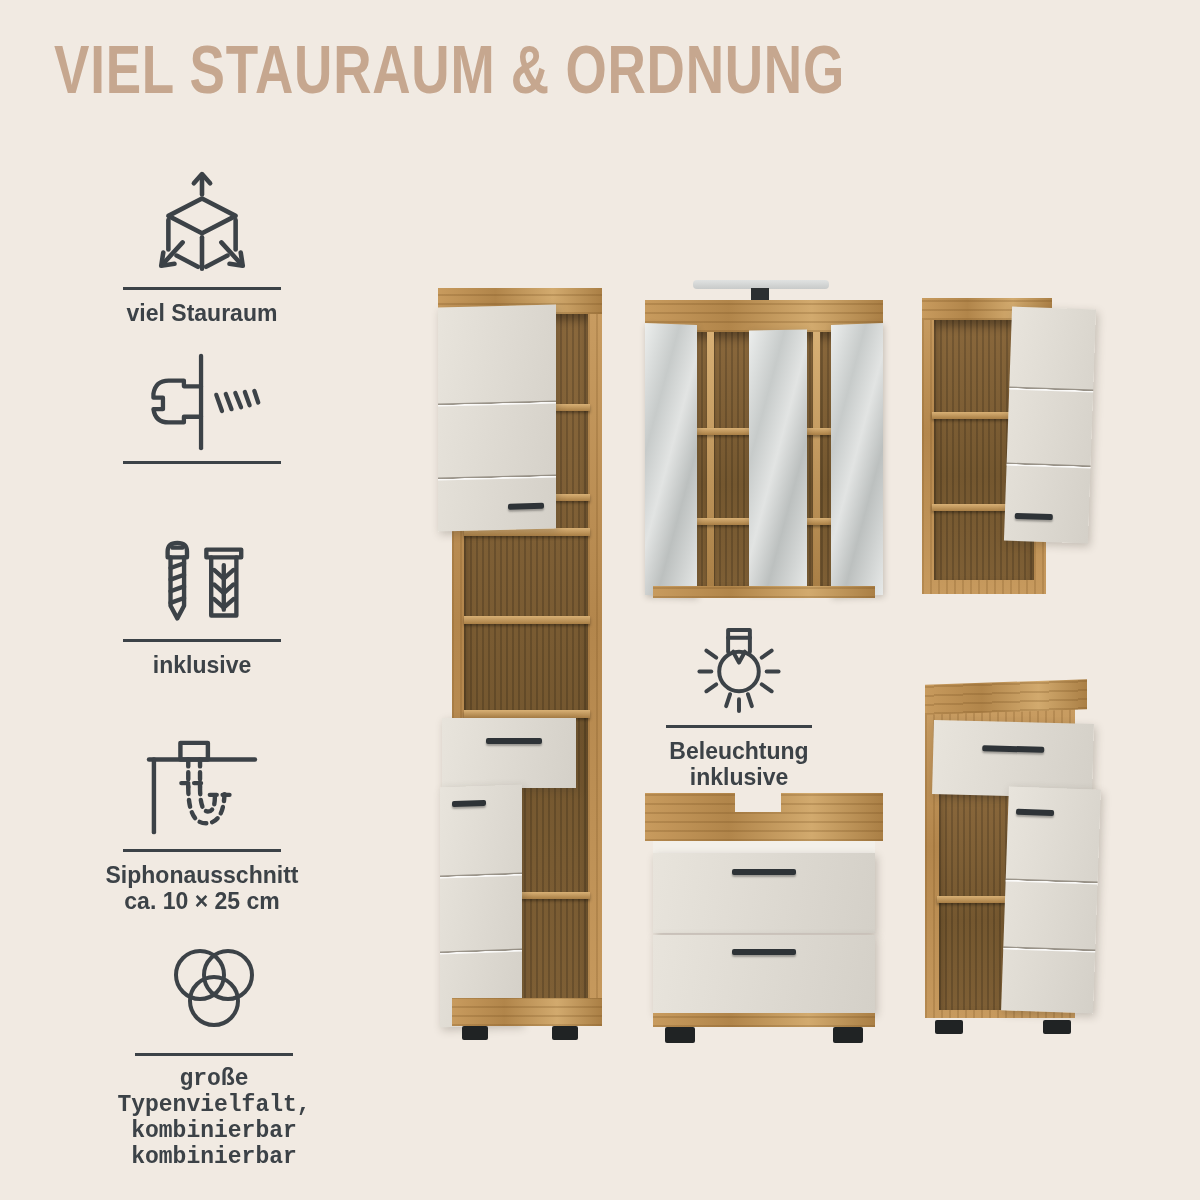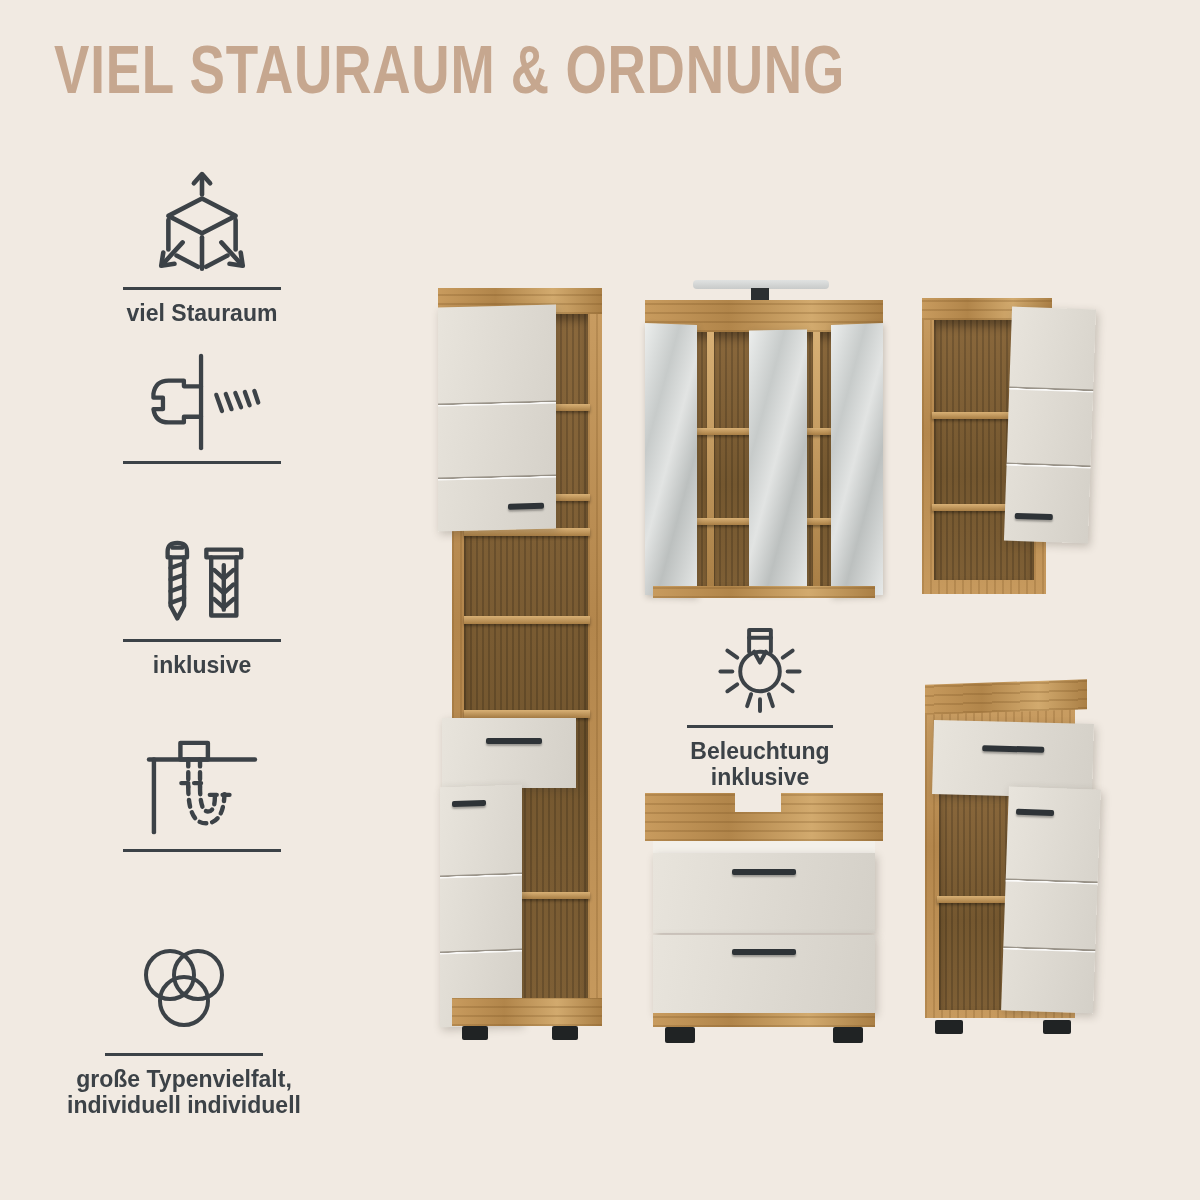--- a/index.html
+++ b/index.html
@@ -144,38 +144,42 @@
         <path d="M46 24 V52"></path>
           <path d="M58 24 V52"></path>
         <path d="M46 52 Q46 89 64 89 Q83 89 83 55"></path>
         <path d="M58 52 Q58 77 66 77 Q74 77 73 58"></path>
         <path d="M39 48 H65"></path>
           <path d="M68 60 H88"></path>
       </g>
     </g>
   </svg>
   <div class="divider"></div>
-</div>
-
-<div class="feature" style="left:64px;top:944px;">
+  <div class="lbl">
+    <span>Siphonausschnitt</span>
+    <span>ca. 10 × 25 cm</span>
+  </div>
+</div>
+
+<div class="feature" style="left:94px;top:944px;font-family:Liberation Mono, monospace;">
   <svg width="110" height="100" viewBox="0 0 110 100">
     <g class="icon-stroke" style="stroke-width:4;">
       <circle cx="41" cy="31" r="24"></circle>
         <circle cx="69" cy="31" r="24"></circle>
         <circle cx="55" cy="57" r="24"></circle>
     </g>
   </svg>
   <div class="divider"></div>
   <div class="lbl">
     <span>große Typenvielfalt,</span>
-    <span>individuell individuell</span>
-  </div>
-</div>
-
-<div class="feature" style="left:650px;top:622px;width:220px;text-align:center;">
+    <span>kombinierbar kombinierbar</span>
+  </div>
+</div>
+
+<div class="feature" style="left:629px;top:622px;width:220px;text-align:center;">
   <svg width="110" height="94" viewBox="0 0 110 95">
     <g class="icon-stroke" style="stroke-width:4;">
       <circle cx="55" cy="50" r="20"></circle>
       <path d="M44 8 H66 V30 M44 8 V30"></path>
         <path d="M44 16 H66"></path>
       <path d="M49 30 L55 41 L61 30"></path>
       <path d="M83 50 H95"></path>
         <path d="M78 63 L88 70"></path>
         <path d="M64 73 L68 85"></path>
       <path d="M55 78 V90"></path>

